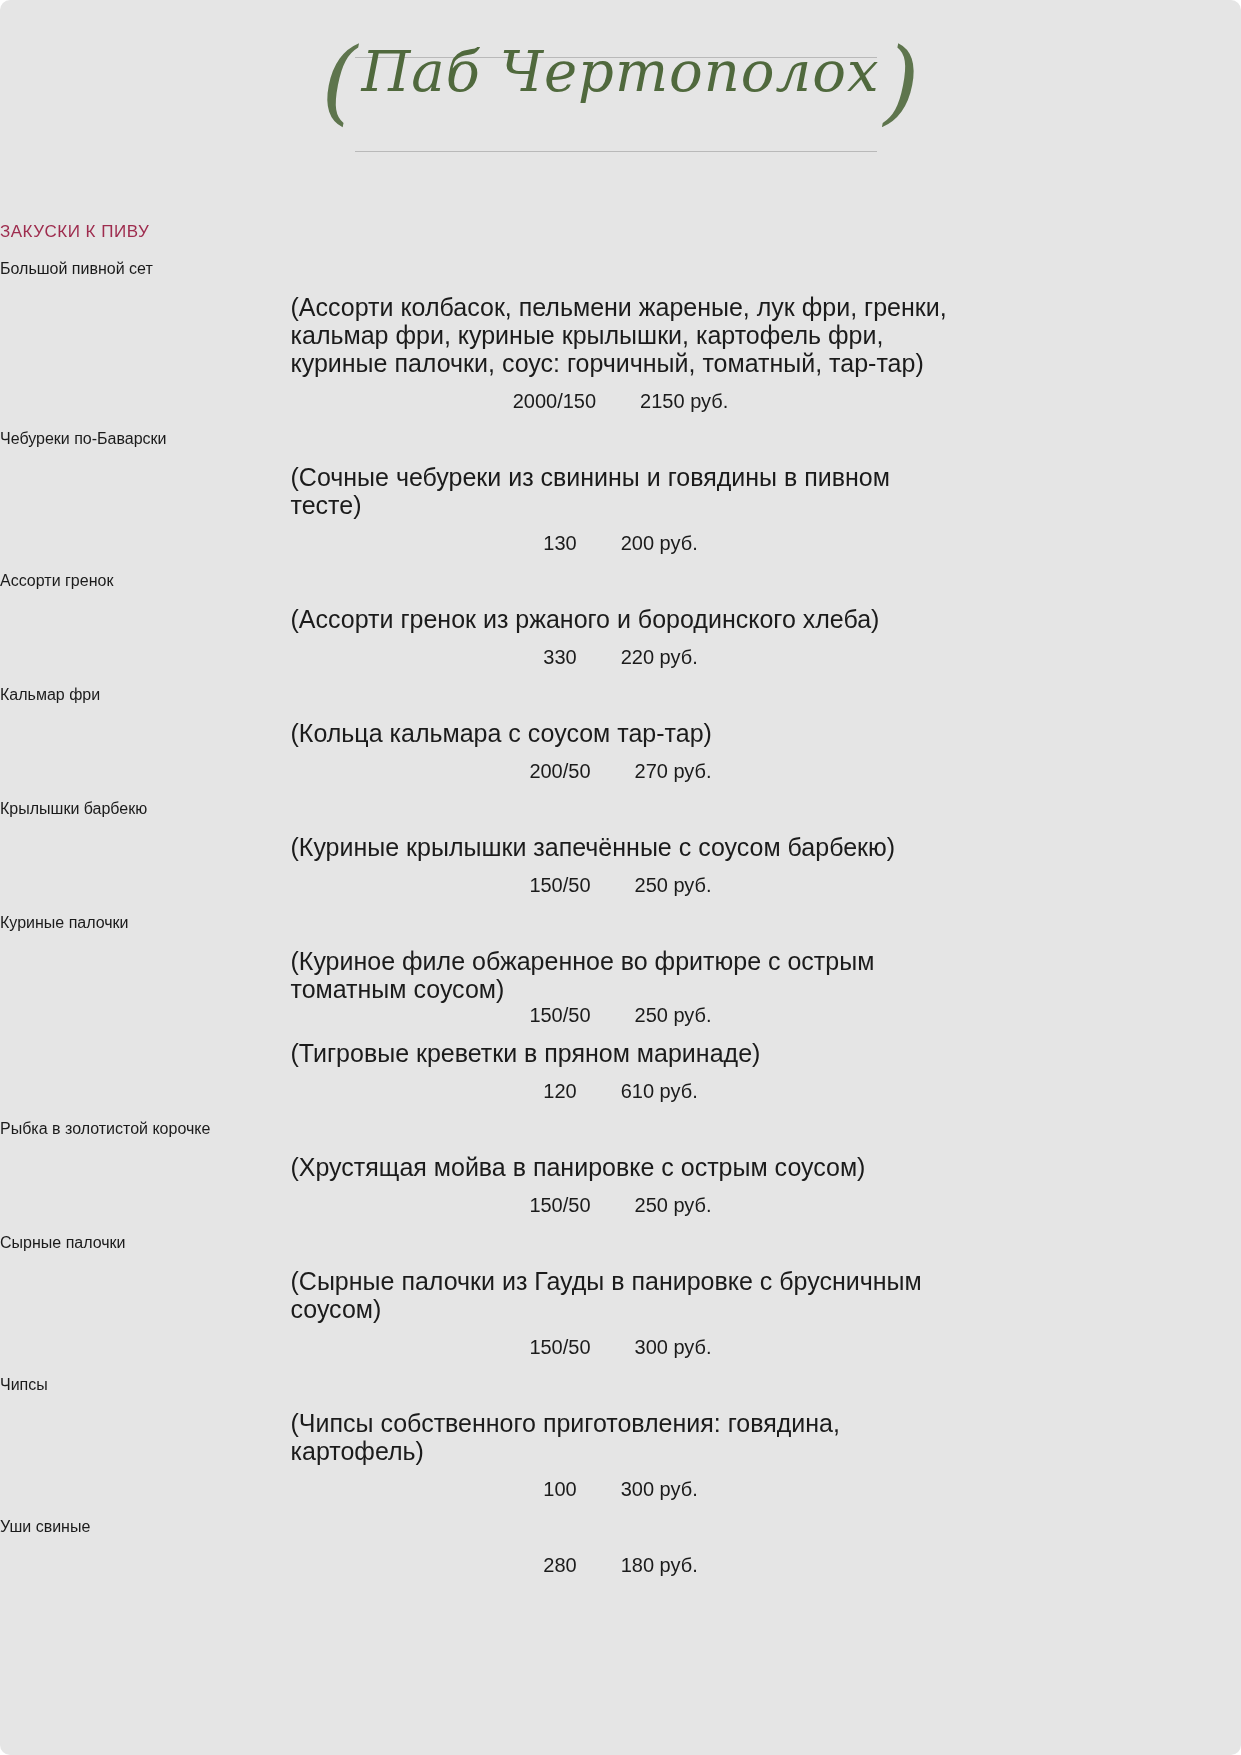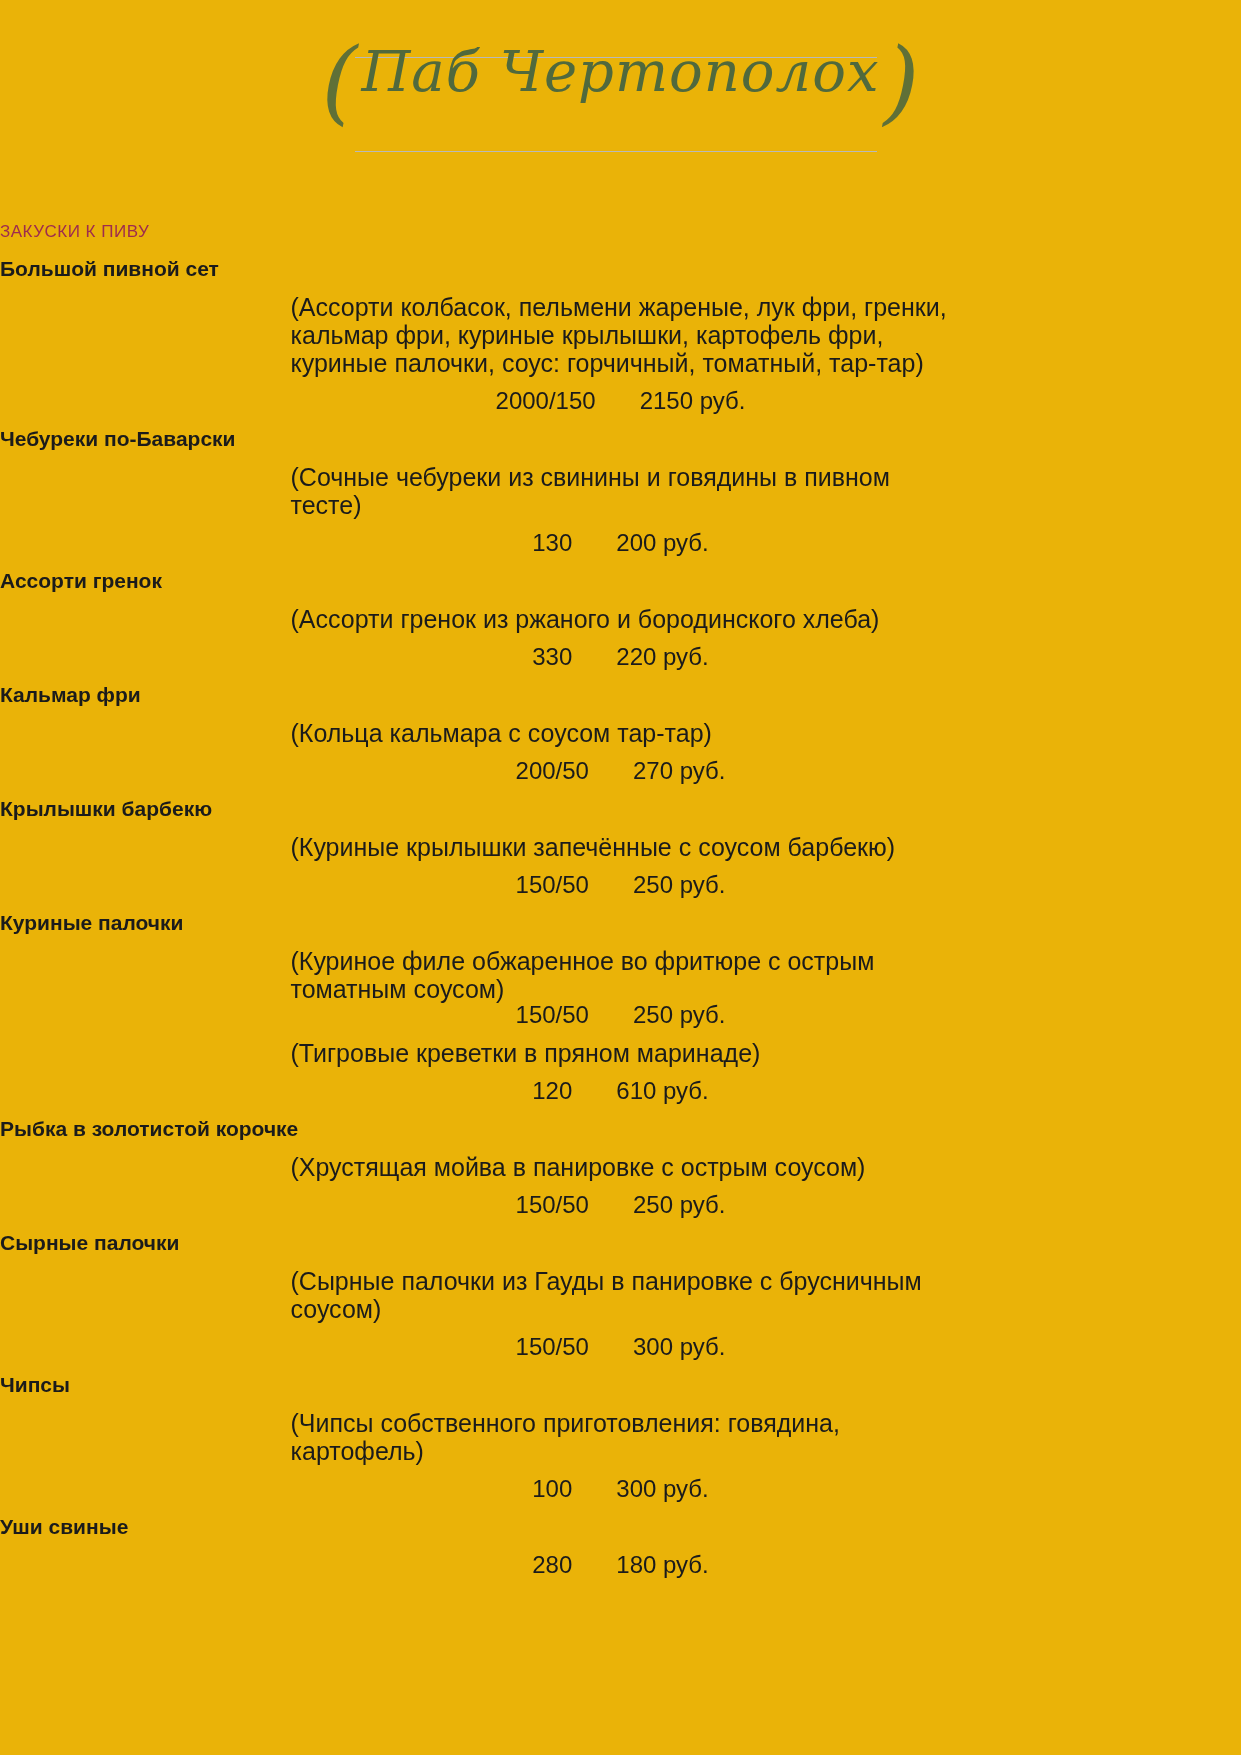--- a/index.html
+++ b/index.html
@@ -5,21 +5,21 @@
   * { margin: 0; padding: 0; box-sizing: border-box; }
   html, body { background: #ffffff; }
   body {
     width: 1241px;
     height: 1755px;
     position: relative;
     font-family: "Liberation Sans", "DejaVu Sans", sans-serif;
     color: var(--text, #1b1b1b);
     overflow: hidden;
   }
-  .page { width: 100%; height: 100%; position: relative; background: #eab308; }
+  .page { width: 100%; height: 100%; position: relative; background: #e5e5e5; border-radius: 10px; }
 
   
   .brand-header { position: relative; height: 168px; }
   .rule {
     position: absolute;
     left: 355px;
     width: 522px;
     height: 1px;
     background: var(--rule, #b9b9b9);
   }
@@ -59,38 +59,38 @@
   .section-title {
     margin-top: 54px;
     font-size: 17px;
     font-weight: 400;
     letter-spacing: 0.5px;
     color: var(--section_red, #9e2c4e);
   }
   .menu-items { margin-top: 8px; }
   .menu-item { }
   .item-name {
-    font-size: 21px;
-    font-weight: 700;
+    font-size: 16px;
+    font-weight: 400;
     line-height: 26px;
     padding: 6px 0;
   }
   .item-desc {
     font-size: 25px;
     line-height: 28px;
     max-width: 660px;
     margin: 0 auto;
     padding: 5px 0;
   }
   .price-row {
     display: flex;
     justify-content: center;
     align-items: baseline;
     gap: 44px;
-    font-size: 24px;
+    font-size: 20px;
     line-height: 26px;
     padding: 6px 0;
   }
   .menu-item.tight .price-row { padding-top: 0; margin-top: -6px; }
 </style>
 </head>
 <body>
 
 <div class="page">
 

